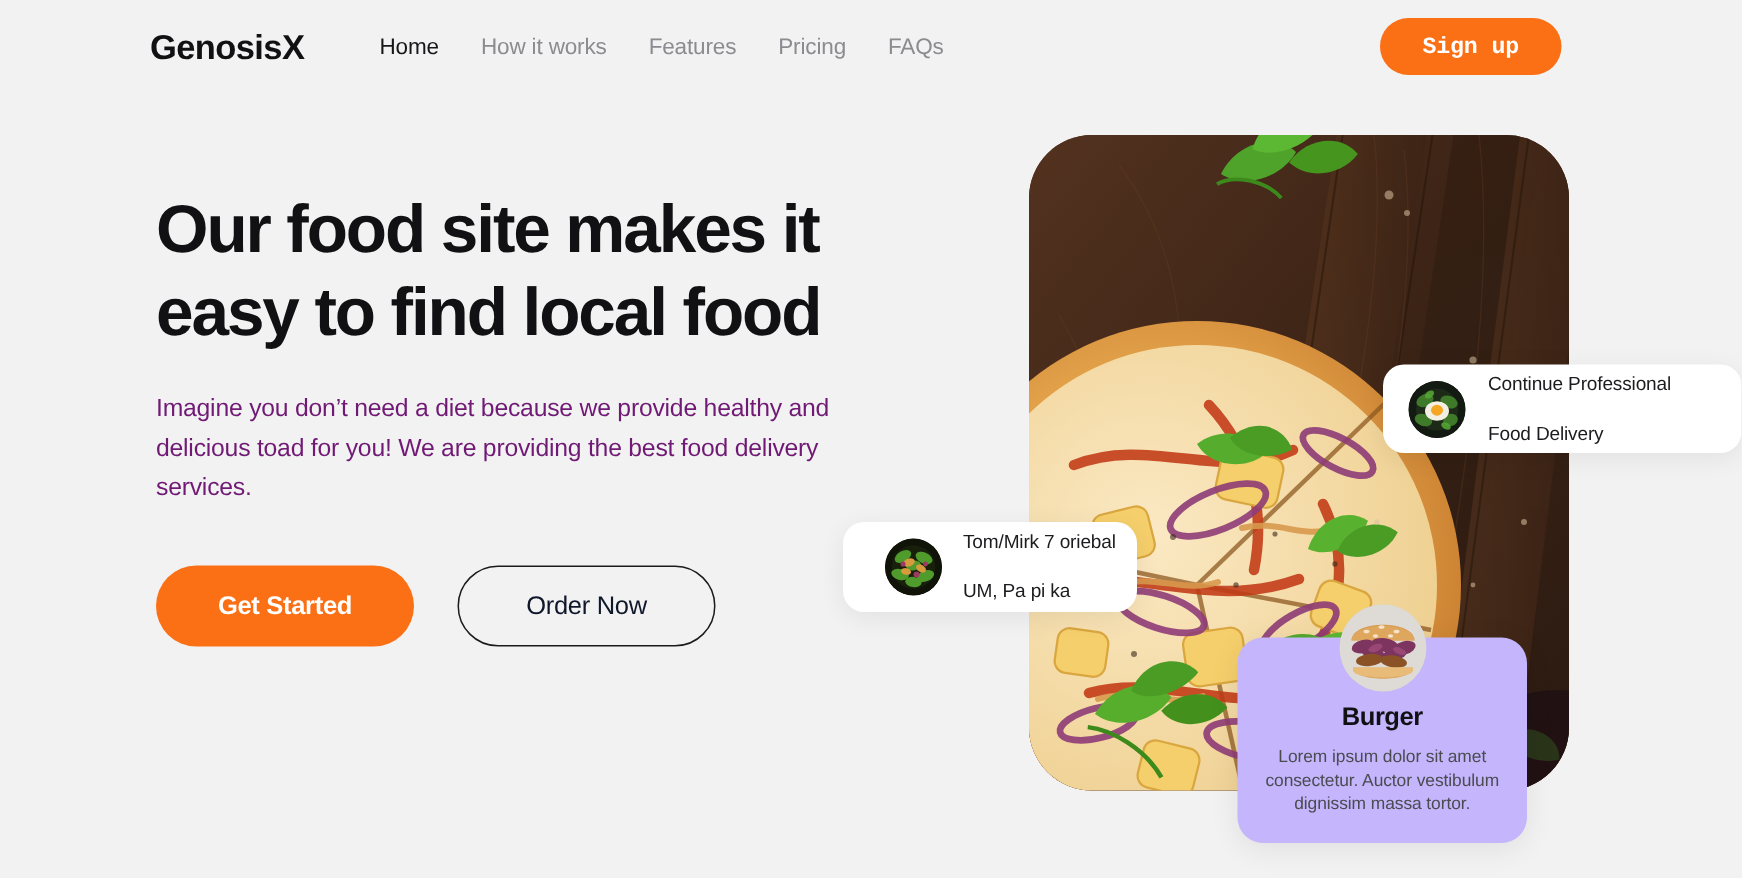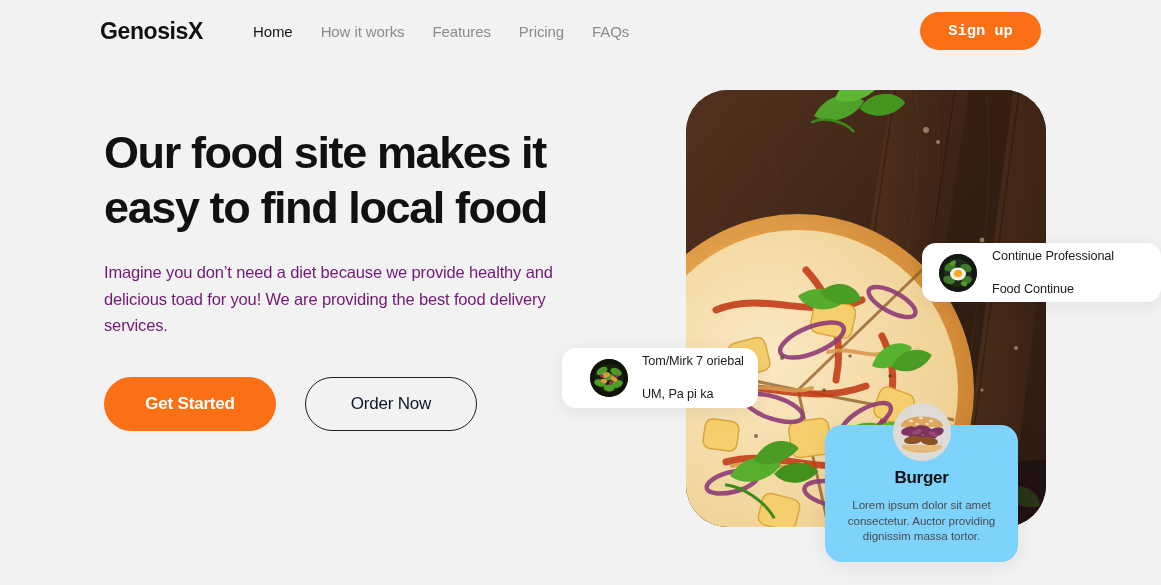--- a/index.html
+++ b/index.html
@@ -176,21 +176,21 @@
     letter-spacing: -0.1px;
   }
 
   
   .burger-card {
     position: absolute;
     left: 825px;
     top: 425px;
     width: 193px;
     height: 137px;
-    background: #7dd3fc;
+    background: #c4b5fd;
     border-radius: 17px;
     box-shadow: 0 4px 20px rgba(0,0,0,0.08);
     text-align: center;
   }
   .burger-avatar {
     position: absolute;
     left: 50%;
     top: -22px;
     transform: translateX(-50%);
     width: 58px;
@@ -416,21 +416,21 @@
         <ellipse cx="19" cy="20" rx="8" ry="6.5" fill="#f3efe2"></ellipse>
         <ellipse cx="19" cy="19.5" rx="4" ry="3.6" fill="#f5a623"></ellipse>
         <g fill="#55a335" opacity="0.9">
           <ellipse cx="14" cy="9" rx="3.4" ry="2.2" transform="rotate(-35 14 9)"></ellipse>
           <ellipse cx="25" cy="30" rx="3.4" ry="2.2" transform="rotate(25 25 30)"></ellipse>
         </g>
       </svg>
     </div>
     <div class="card-text">
       <span class="card-line">Continue Professional</span>
-      <span class="card-line">Food Continue</span>
+      <span class="card-line">Food Delivery</span>
     </div>
   </div>
 
   <div class="float-card card-tommirk">
     <div class="card-thumb">
       <svg viewBox="0 0 38 38">
         <circle cx="19" cy="19" r="19" fill="#101308"></circle>
         <circle cx="19" cy="19" r="14.5" fill="#18200c"></circle>
         <g fill="#4f9b2c">
           <ellipse cx="12" cy="12" rx="6" ry="3.6" transform="rotate(-30 12 12)"></ellipse>
@@ -488,16 +488,16 @@
         <g fill="#8a5225">
           <ellipse cx="20" cy="37" rx="9" ry="4" transform="rotate(-6 20 37)"></ellipse>
           <ellipse cx="36" cy="38" rx="9" ry="4" transform="rotate(8 36 38)"></ellipse>
         </g>
 
         <path d="M9 42 C 9 52, 49 52, 49 42 Z" fill="#dda95f"></path>
         <path d="M9 42 L 49 42 L 49 44 C 49 50, 9 50, 9 44 Z" fill="#e8bc78"></path>
       </svg>
     </div>
     <div class="burger-title">Burger</div>
-    <div class="burger-desc">Lorem ipsum dolor sit amet consectetur. Auctor providing dignissim massa tortor.</div>
+    <div class="burger-desc">Lorem ipsum dolor sit amet consectetur. Auctor vestibulum dignissim massa tortor.</div>
   </div>
 
 </div>
 
 </body></html>

